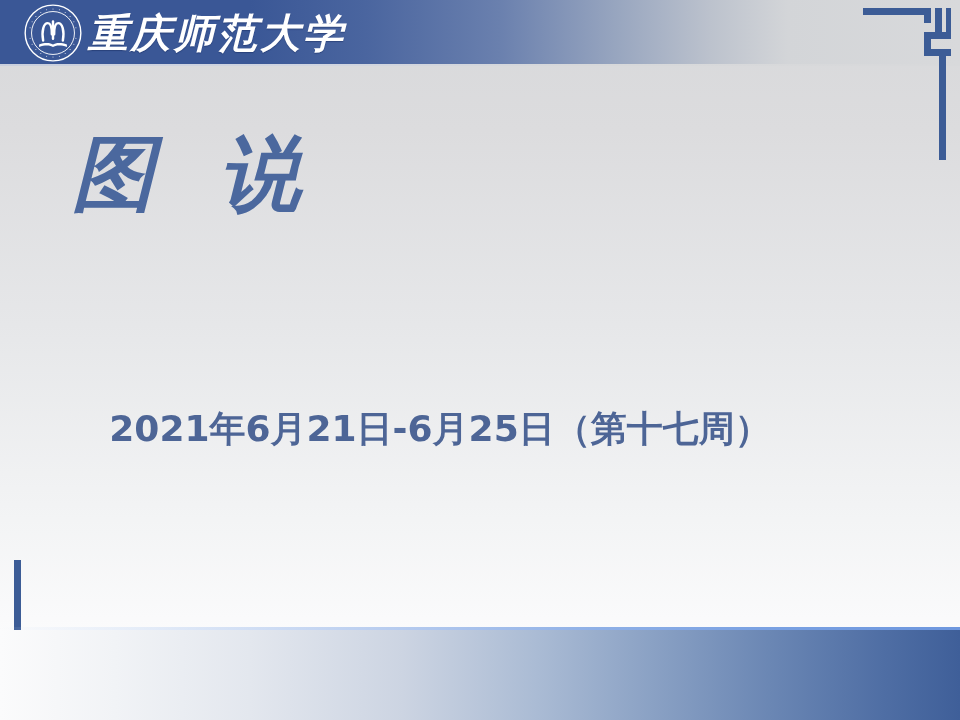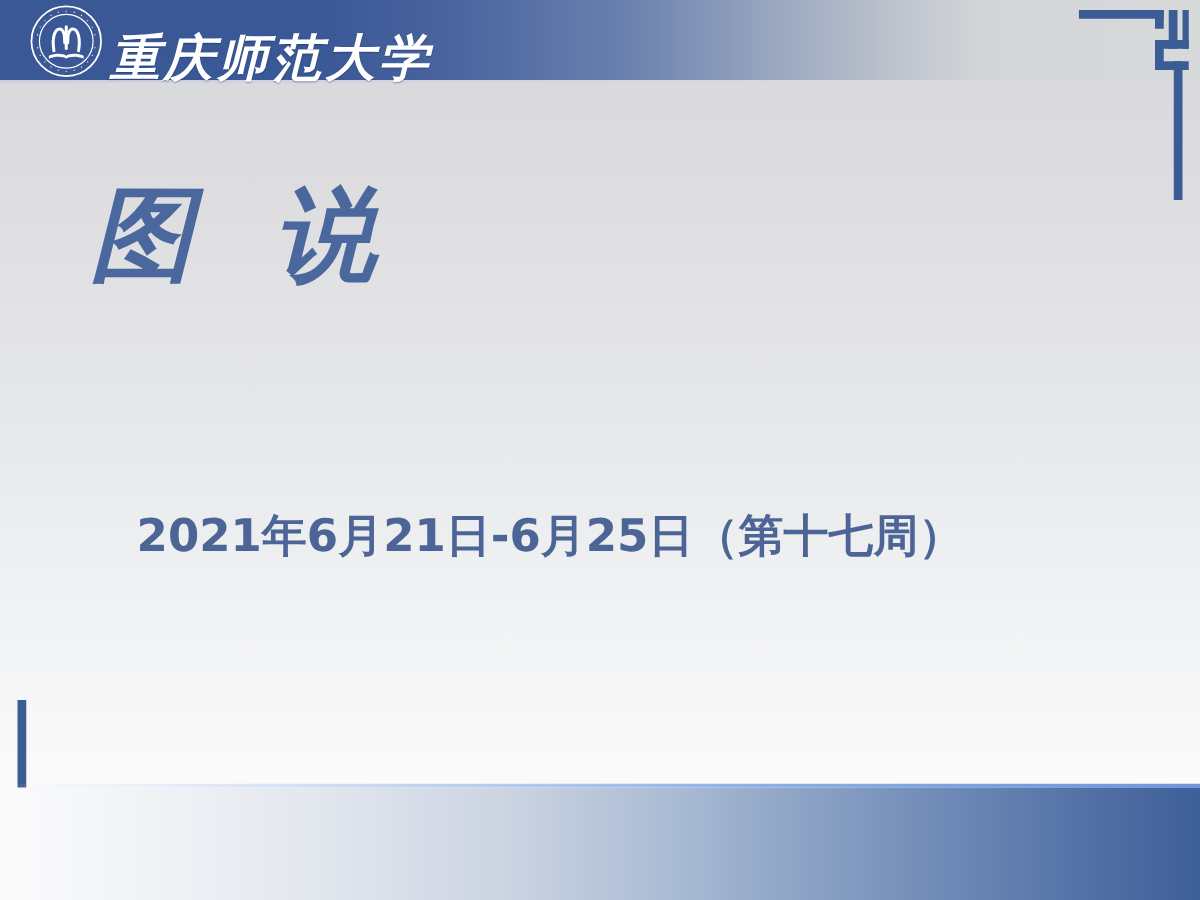--- a/index.html
+++ b/index.html
@@ -49,21 +49,21 @@
     left: 24px;
     top: 4px;
     width: 58px;
     height: 58px;
   }
 
   
   .uni-name {
     position: absolute;
     left: 88px;
-    top: 18px;
+    top: 5px;
     height: 56px;
     display: flex;
     align-items: center;
     color: #ffffff;
     font-family: "DejaVu Serif", "Liberation Serif", serif;
     font-size: 40px;
     font-weight: 700;
     letter-spacing: 3px;
     font-style: italic;
     text-shadow: 0 1px 1px rgba(20,40,90,0.45);
@@ -117,21 +117,21 @@
     bottom: 8px;
     width: 88px;
     height: 152px;
     transform: rotate(180deg);
   }
 
   
   .title-brush {
     position: absolute;
     left: 72px;
-    top: 145px;
+    top: 130px;
     color: #4b689e;
     font-family: "DejaVu Serif", "Liberation Serif", serif;
     font-size: 82px;
     font-weight: 700;
     font-style: italic;
     letter-spacing: 18px;
     line-height: 1.05;
     white-space: nowrap;
   }
   .title-main {

